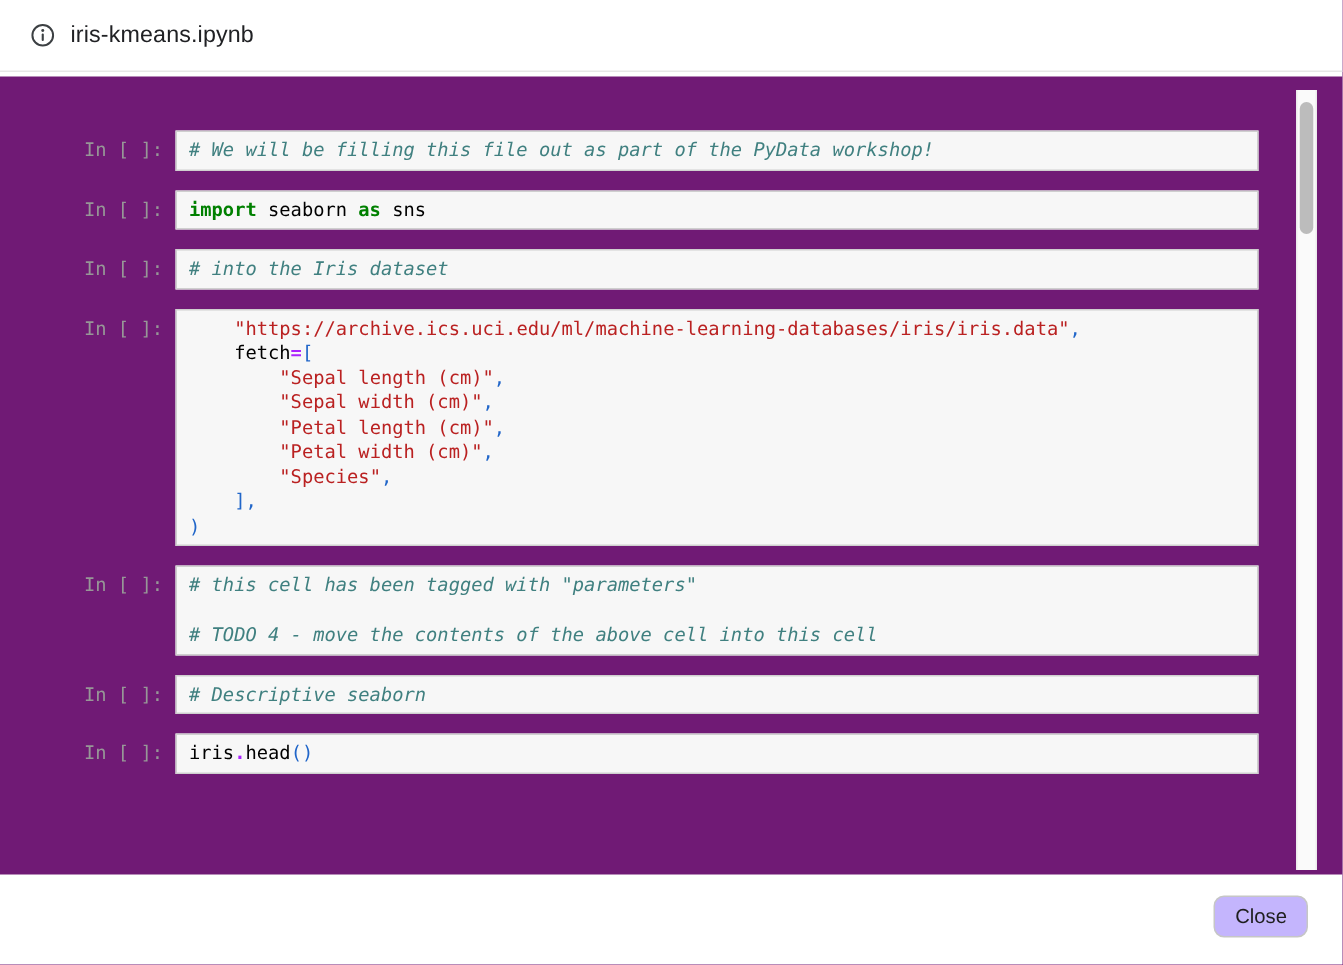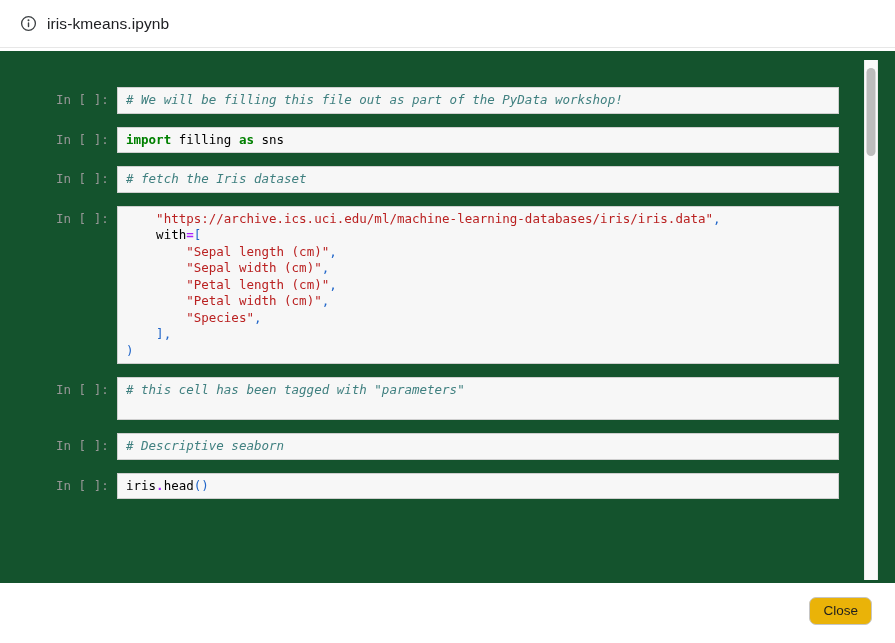--- a/index.html
+++ b/index.html
@@ -15,21 +15,21 @@
   
   .header{
     height:48px;display:flex;align-items:center;gap:10px;
     padding:0 20px;border-bottom:1px solid #e7e7e7;background:#fff;
   }
   .info-icon{width:17px;height:17px;flex:none;display:block;}
   .title{font-size:15.5px;font-weight:500;color:#202124;letter-spacing:.1px;}
   
   .scroll-area{
     position:absolute;top:51px;left:0;right:0;bottom:60px;
-    padding:36px 56px 0 56px;overflow:hidden;background:#14532d;
+    padding:36px 56px 0 56px;overflow:hidden;background:#701a75;
   }
   .cell{display:flex;align-items:stretch;margin-bottom:13px;}
   .prompt{
     flex:none;width:61px;padding-top:5px;white-space:pre;
     font-family:"DejaVu Sans Mono","Liberation Mono",monospace;
     font-size:12.5px;line-height:16.5px;color:#979797;
   }
   .input-area{
     flex:1;background:var(--cell-bg);border:1px solid var(--cell-border);
     padding:4px 8px;min-height:26px;
@@ -49,21 +49,21 @@
     background:#fafafa;border-left:1px solid #ececec;border-right:1px solid #ececec;
   }
   .scroll-thumb{
     position:absolute;top:8px;left:50%;transform:translateX(-50%);
     width:9px;height:88px;border-radius:5px;background:#bcbcbc;
   }
   
   .close-btn{
     position:absolute;right:23px;bottom:18px;
     padding:5px 13px;min-width:52px;height:28px;
-    background:#eab308;border:1px solid #c6c6c6;border-radius:7px;
+    background:#c4b5fd;border:1px solid #c6c6c6;border-radius:7px;
     font-family:"Liberation Sans",sans-serif;font-size:13.5px;color:#1f1f1f;
     cursor:pointer;text-align:center;line-height:16px;
   }
 </style>
 </head>
 <body>
 
 <div class="header">
   <svg class="info-icon" viewBox="0 0 18 18">
     <circle cx="9" cy="9" r="7.3" fill="none" stroke="#3c4043" stroke-width="1.4"></circle>
@@ -77,48 +77,49 @@
   <div>
       <div class="cell">
         <div class="prompt">In [ ]:</div>
         <div class="input-area">
           <div class="code-line"><span class="tok-com"># We will be filling this file out as part of the PyData workshop!</span></div>
         </div>
       </div>
       <div class="cell">
         <div class="prompt">In [ ]:</div>
         <div class="input-area">
-          <div class="code-line"><span class="tok-kw">import</span><span class="tok-txt"> filling </span><span class="tok-kw">as</span><span class="tok-txt"> sns</span></div>
+          <div class="code-line"><span class="tok-kw">import</span><span class="tok-txt"> seaborn </span><span class="tok-kw">as</span><span class="tok-txt"> sns</span></div>
         </div>
       </div>
       <div class="cell">
         <div class="prompt">In [ ]:</div>
         <div class="input-area">
-          <div class="code-line"><span class="tok-com"># fetch the Iris dataset</span></div>
+          <div class="code-line"><span class="tok-com"># into the Iris dataset</span></div>
         </div>
       </div>
       <div class="cell">
         <div class="prompt">In [ ]:</div>
         <div class="input-area">
           <div class="code-line"><span class="tok-txt">    </span><span class="tok-str">"https://archive.ics.uci.edu/ml/machine-learning-databases/iris/iris.data"</span><span class="tok-punc">,</span></div>
-          <div class="code-line"><span class="tok-txt">    with</span><span class="tok-op">=</span><span class="tok-punc">[</span></div>
+          <div class="code-line"><span class="tok-txt">    fetch</span><span class="tok-op">=</span><span class="tok-punc">[</span></div>
           <div class="code-line"><span class="tok-txt">        </span><span class="tok-str">"Sepal length (cm)"</span><span class="tok-punc">,</span></div>
           <div class="code-line"><span class="tok-txt">        </span><span class="tok-str">"Sepal width (cm)"</span><span class="tok-punc">,</span></div>
           <div class="code-line"><span class="tok-txt">        </span><span class="tok-str">"Petal length (cm)"</span><span class="tok-punc">,</span></div>
           <div class="code-line"><span class="tok-txt">        </span><span class="tok-str">"Petal width (cm)"</span><span class="tok-punc">,</span></div>
           <div class="code-line"><span class="tok-txt">        </span><span class="tok-str">"Species"</span><span class="tok-punc">,</span></div>
           <div class="code-line"><span class="tok-txt">    </span><span class="tok-punc">],</span></div>
           <div class="code-line"><span class="tok-punc">)</span></div>
         </div>
       </div>
       <div class="cell">
         <div class="prompt">In [ ]:</div>
         <div class="input-area">
           <div class="code-line"><span class="tok-com"># this cell has been tagged with "parameters"</span></div>
           <div class="code-line"></div>
+          <div class="code-line"><span class="tok-com"># TODO 4 - move the contents of the above cell into this cell</span></div>
         </div>
       </div>
       <div class="cell">
         <div class="prompt">In [ ]:</div>
         <div class="input-area">
           <div class="code-line"><span class="tok-com"># Descriptive seaborn</span></div>
         </div>
       </div>
       <div class="cell">
         <div class="prompt">In [ ]:</div>

